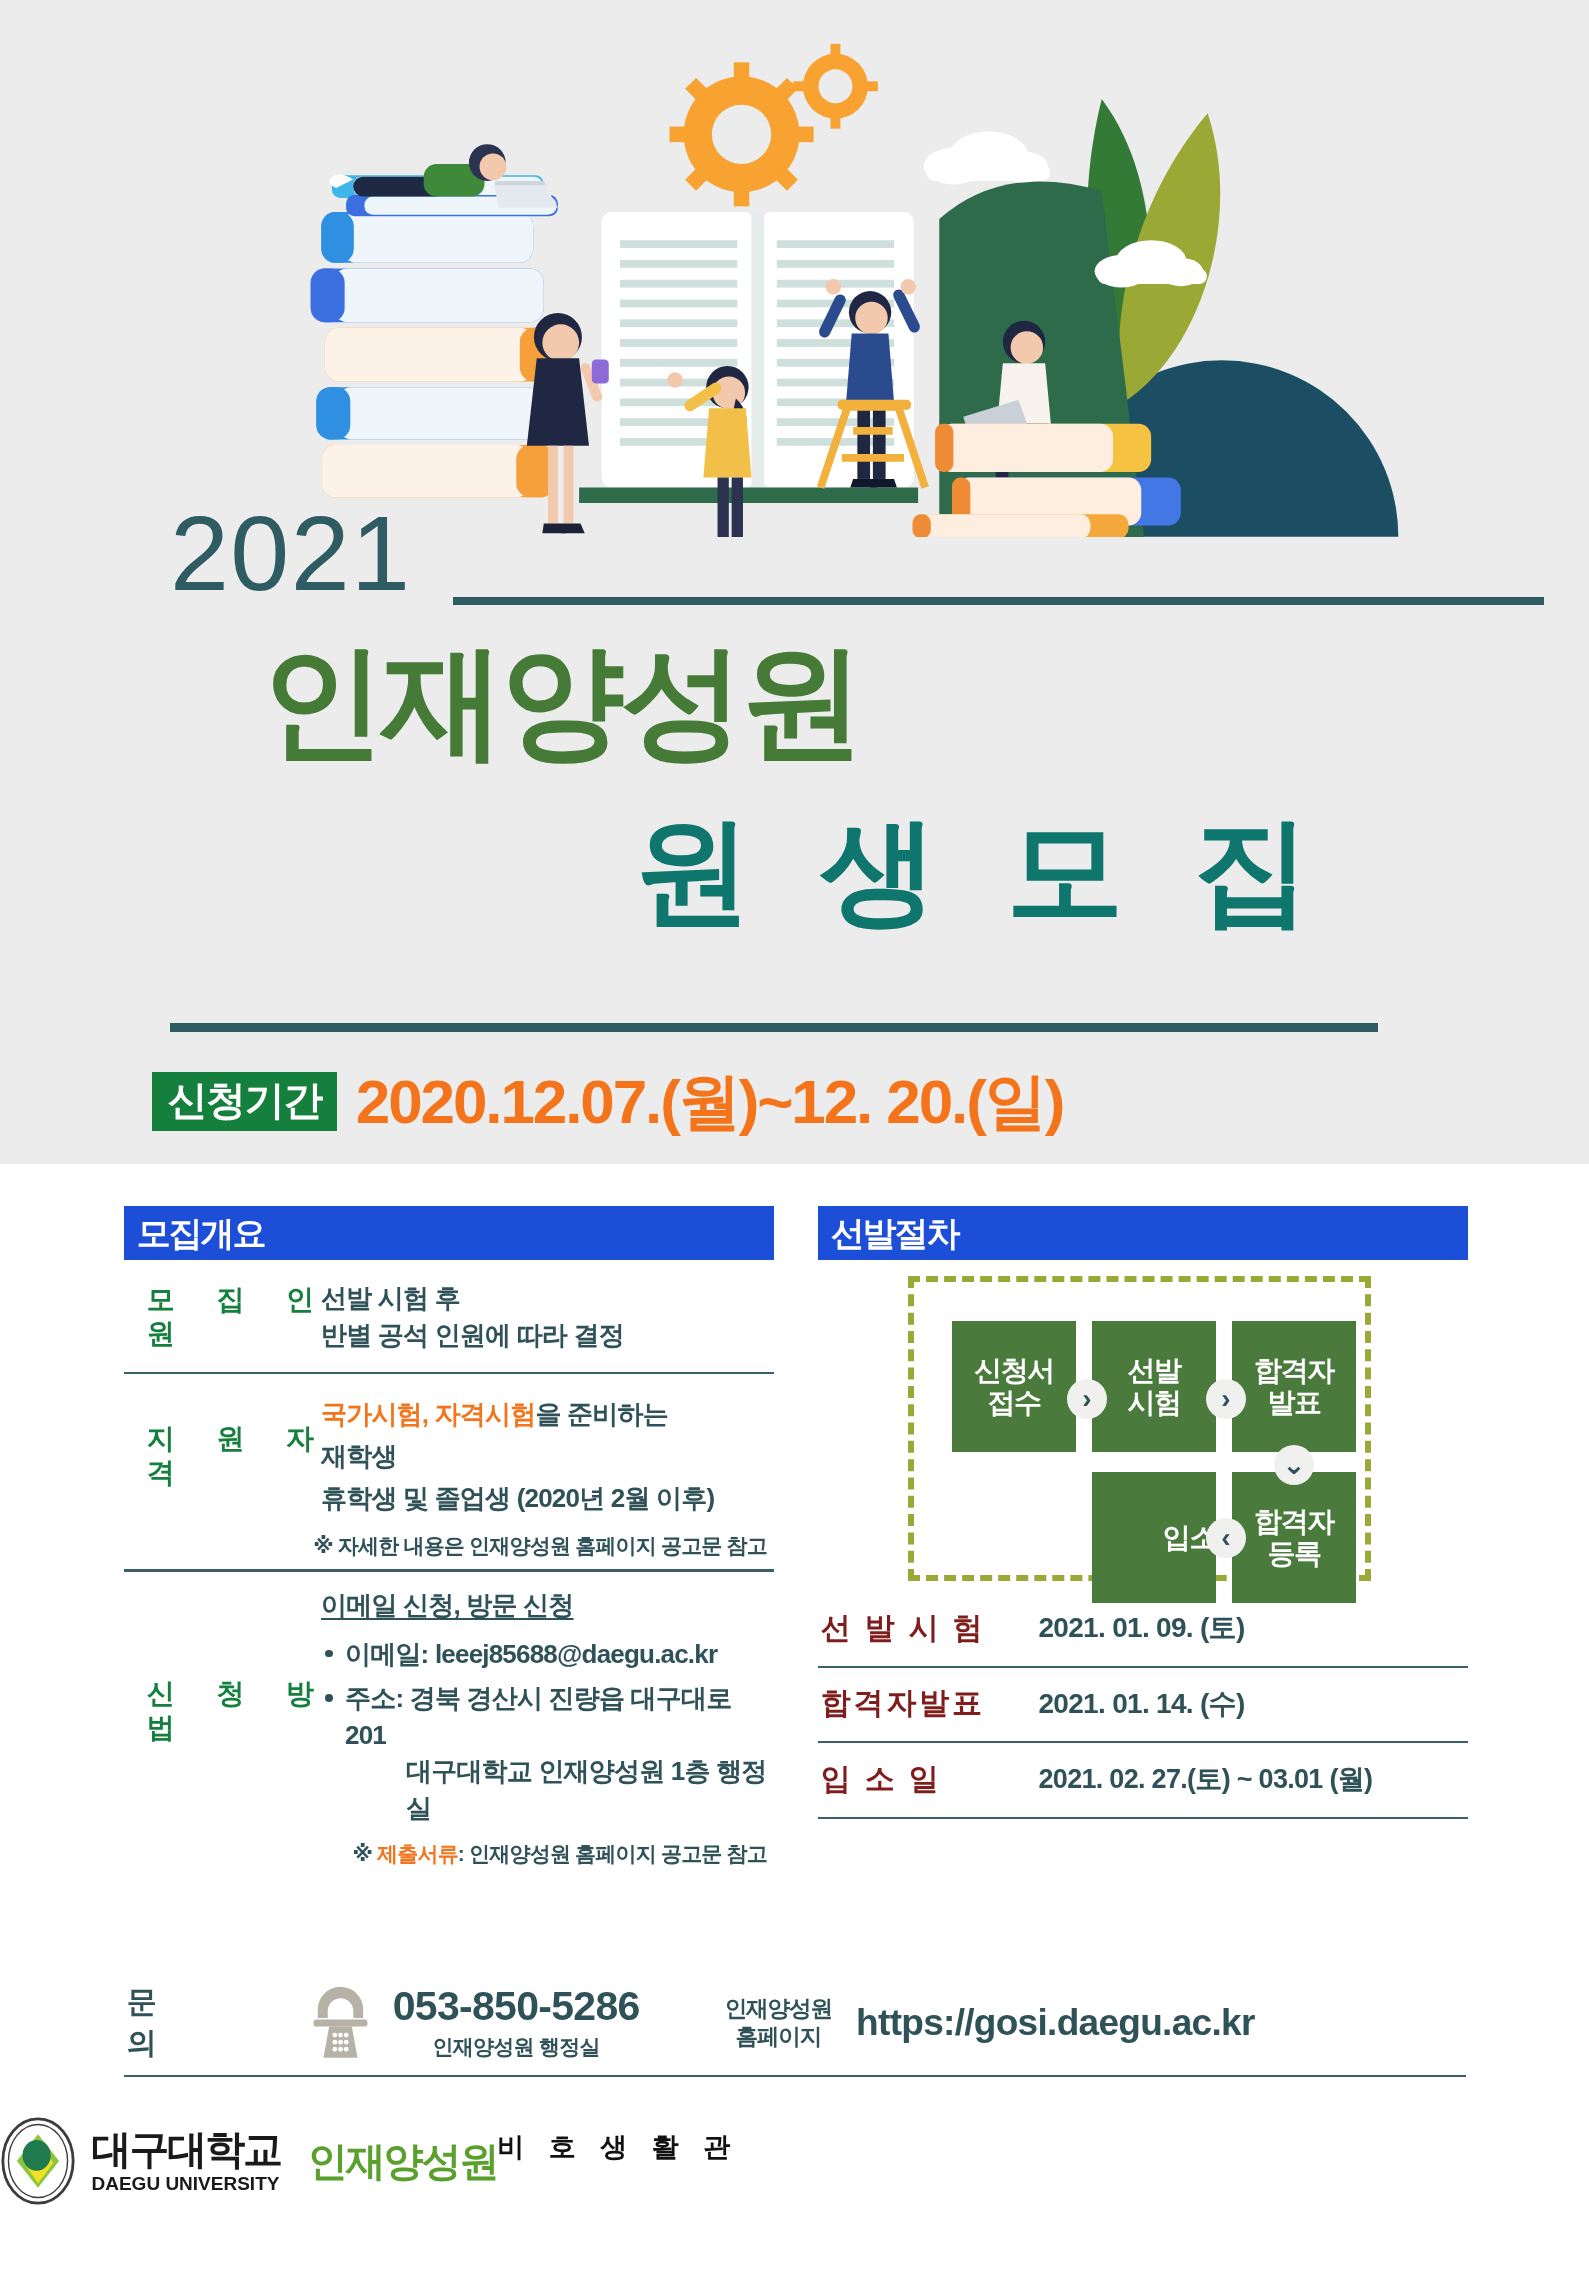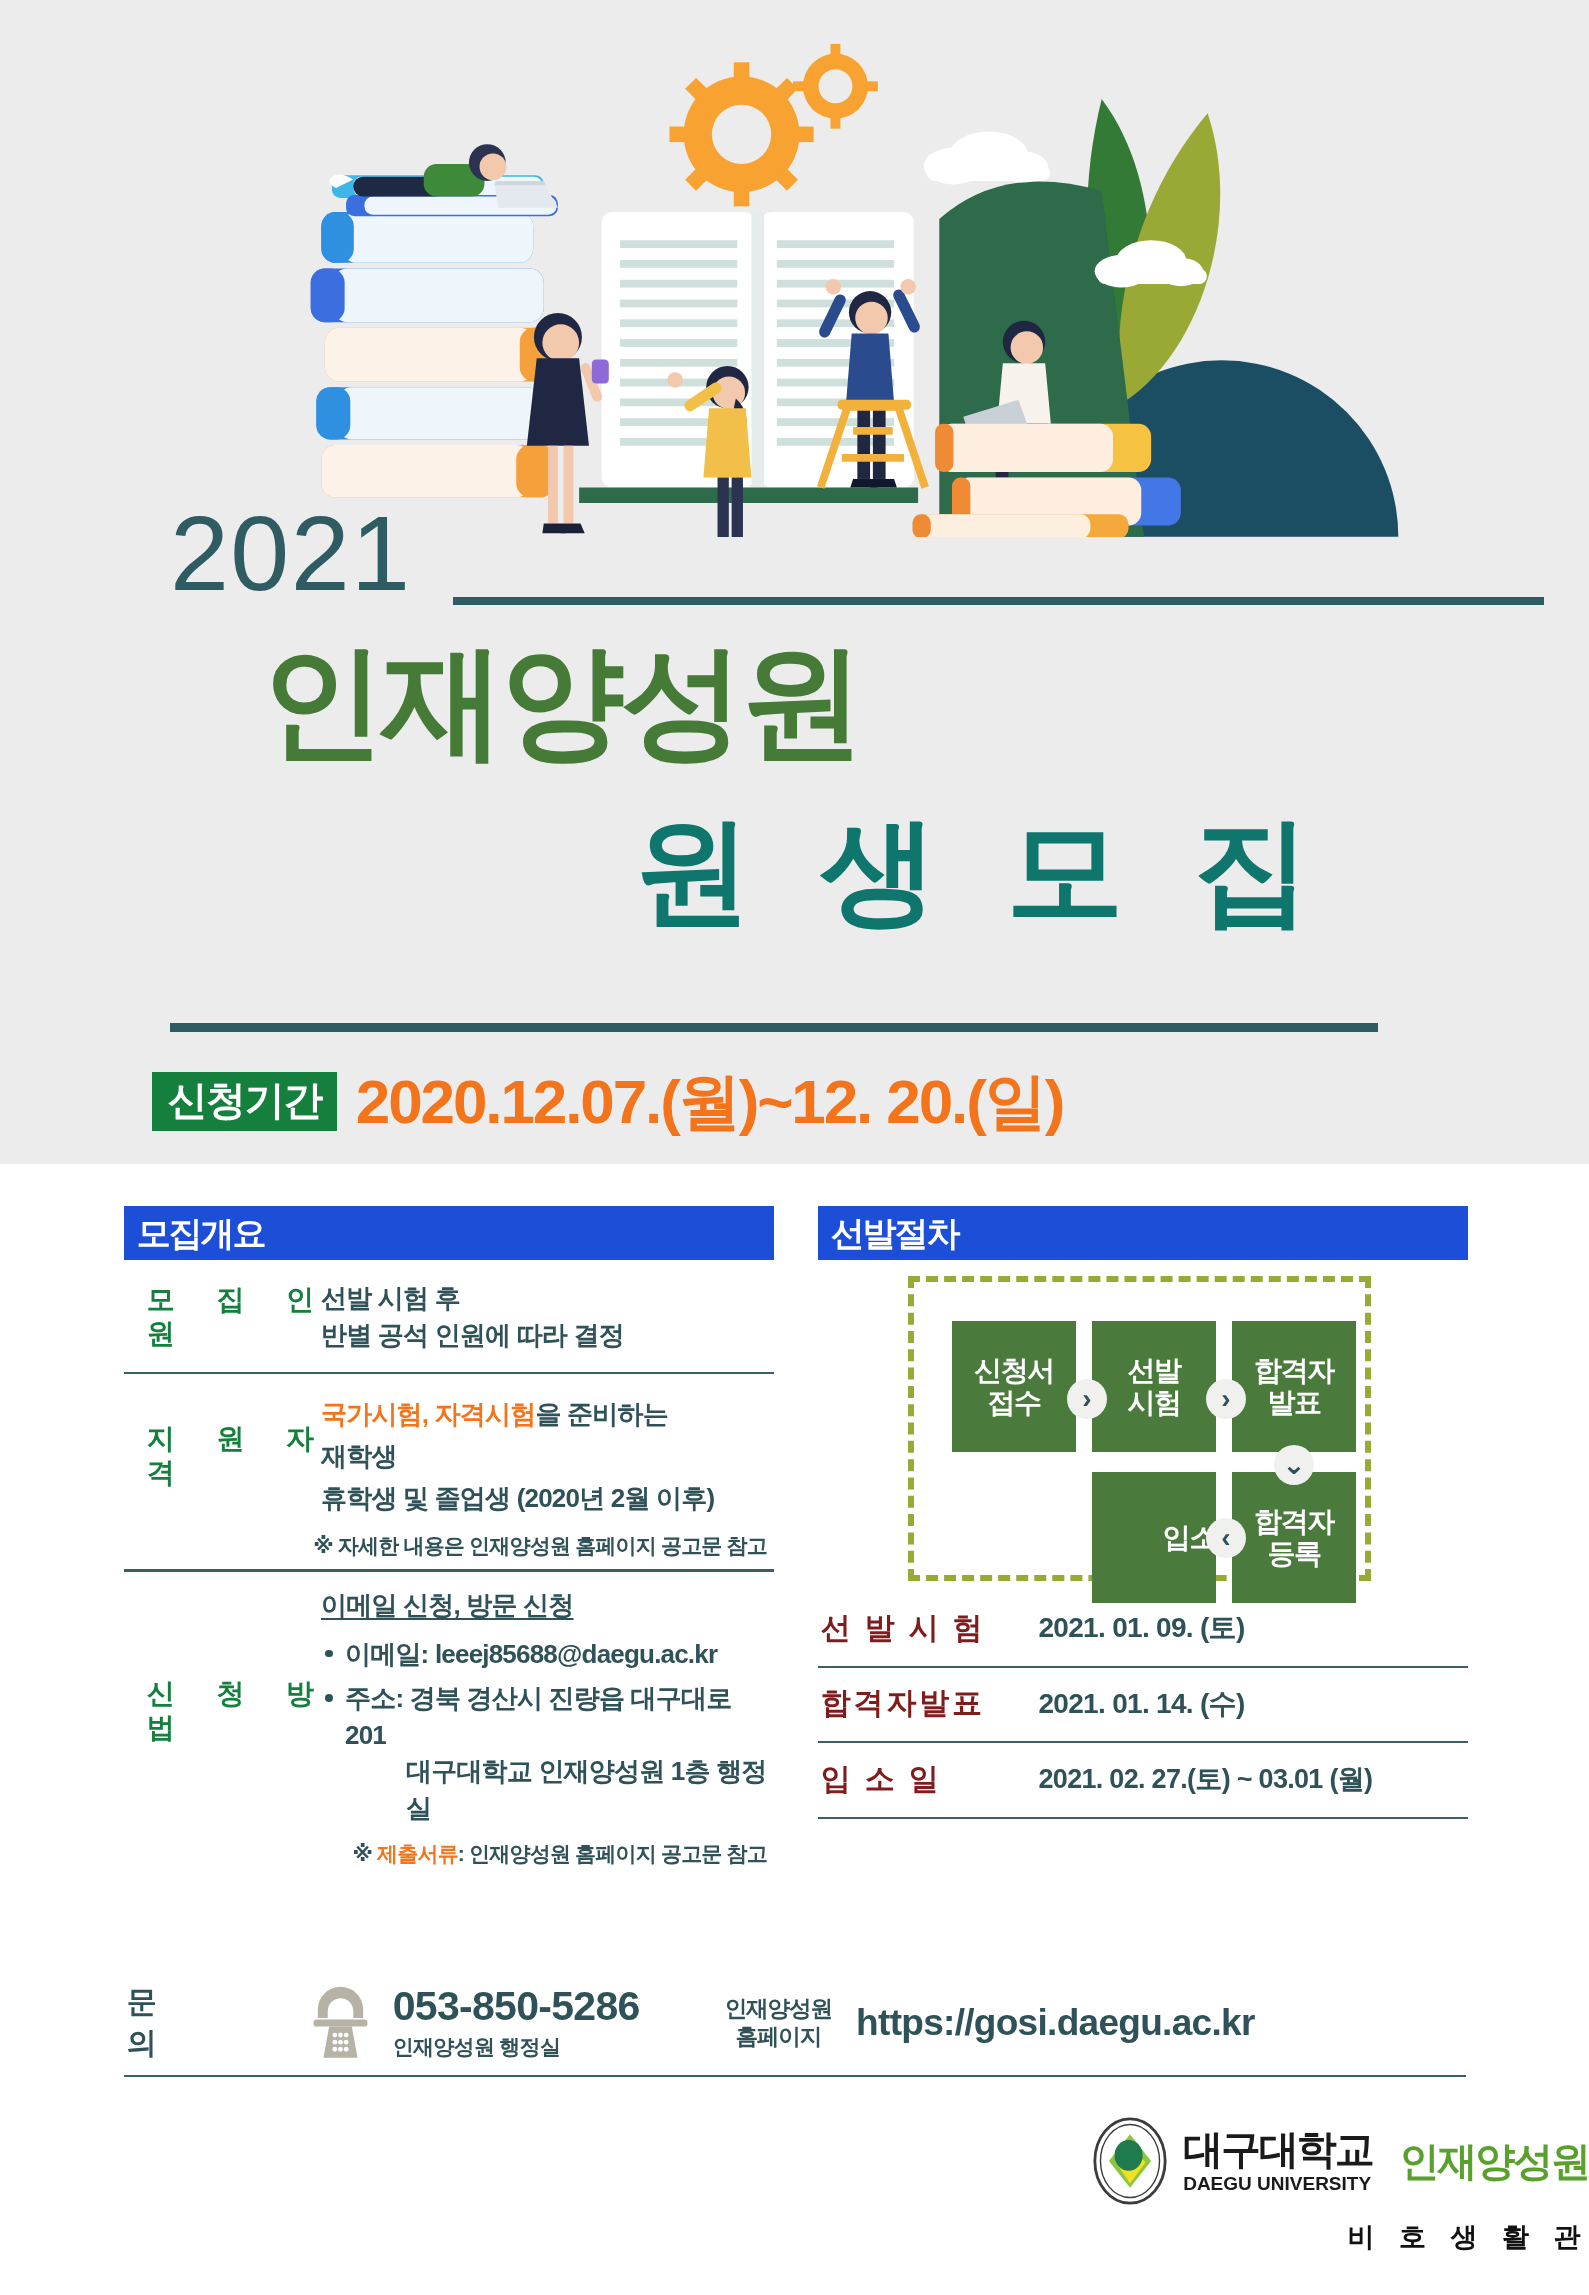--- a/index.html
+++ b/index.html
@@ -261,21 +261,21 @@
     display: flex; align-items: center;
     border-bottom: 2.8px solid #3b5f66;
   }
   .contact-label {
     width: 177px; flex: 0 0 177px;
     text-align: justify;
     color: #2f5158; font-size: 30px; font-weight: 800;
     letter-spacing: 37px; padding-left: 2.8px;
   }
   .phone-icon { width: 79px; flex: 0 0 79px; display:flex; align-items:center; justify-content:center; }
-  .phone-block { padding-left: 12.7px; }
+  .phone-block { padding-left: 12.7px; text-align: center; }
   .phone-number {
     color: #2f5158; font-size: 41px; font-weight: 900;
     letter-spacing: -0.7px; line-height: 1.05;
   }
   .phone-sub {
     color: #2f5158; font-size: 21px; font-weight: 600;
     letter-spacing: -0.7px; padding-top: 4.2px;
   }
   .site-label {
     color: #2f5158; font-size: 22.6px; font-weight: 800;
@@ -285,21 +285,21 @@
   .site-url {
     color: #2f5158; font-size: 37px; font-weight: 900;
     letter-spacing: -0.7px; padding-left: 24px;
   }
 
   
   .logo-footer {
     position: absolute;
     left: 0; top: 952px;
     width: 1589px;
-    display: flex; flex-direction: column; align-items: flex-end;
+    display: flex; flex-direction: row; align-items: flex-start;
   }
   .logo-row { display: flex; align-items: center; gap: 15.5px; }
   .logo-names { display: flex; flex-direction: column; line-height: 1; }
   .logo-ko { font-size: 40px; font-weight: 900; color: #1a1a1a; letter-spacing: -2.1px; }
   .logo-en { font-size: 19px; font-weight: 800; color: #1a1a1a; letter-spacing: 0px; padding-top: 4.2px; }
   .logo-green { font-size: 40px; font-weight: 900; color: #5aa02c; letter-spacing: -2.1px; padding-left: 11.3px; }
   .logo-tag {
     font-size: 27px; font-weight: 900; color: #111111;
     letter-spacing: 8.5px; padding-top: 12.7px;
   }

